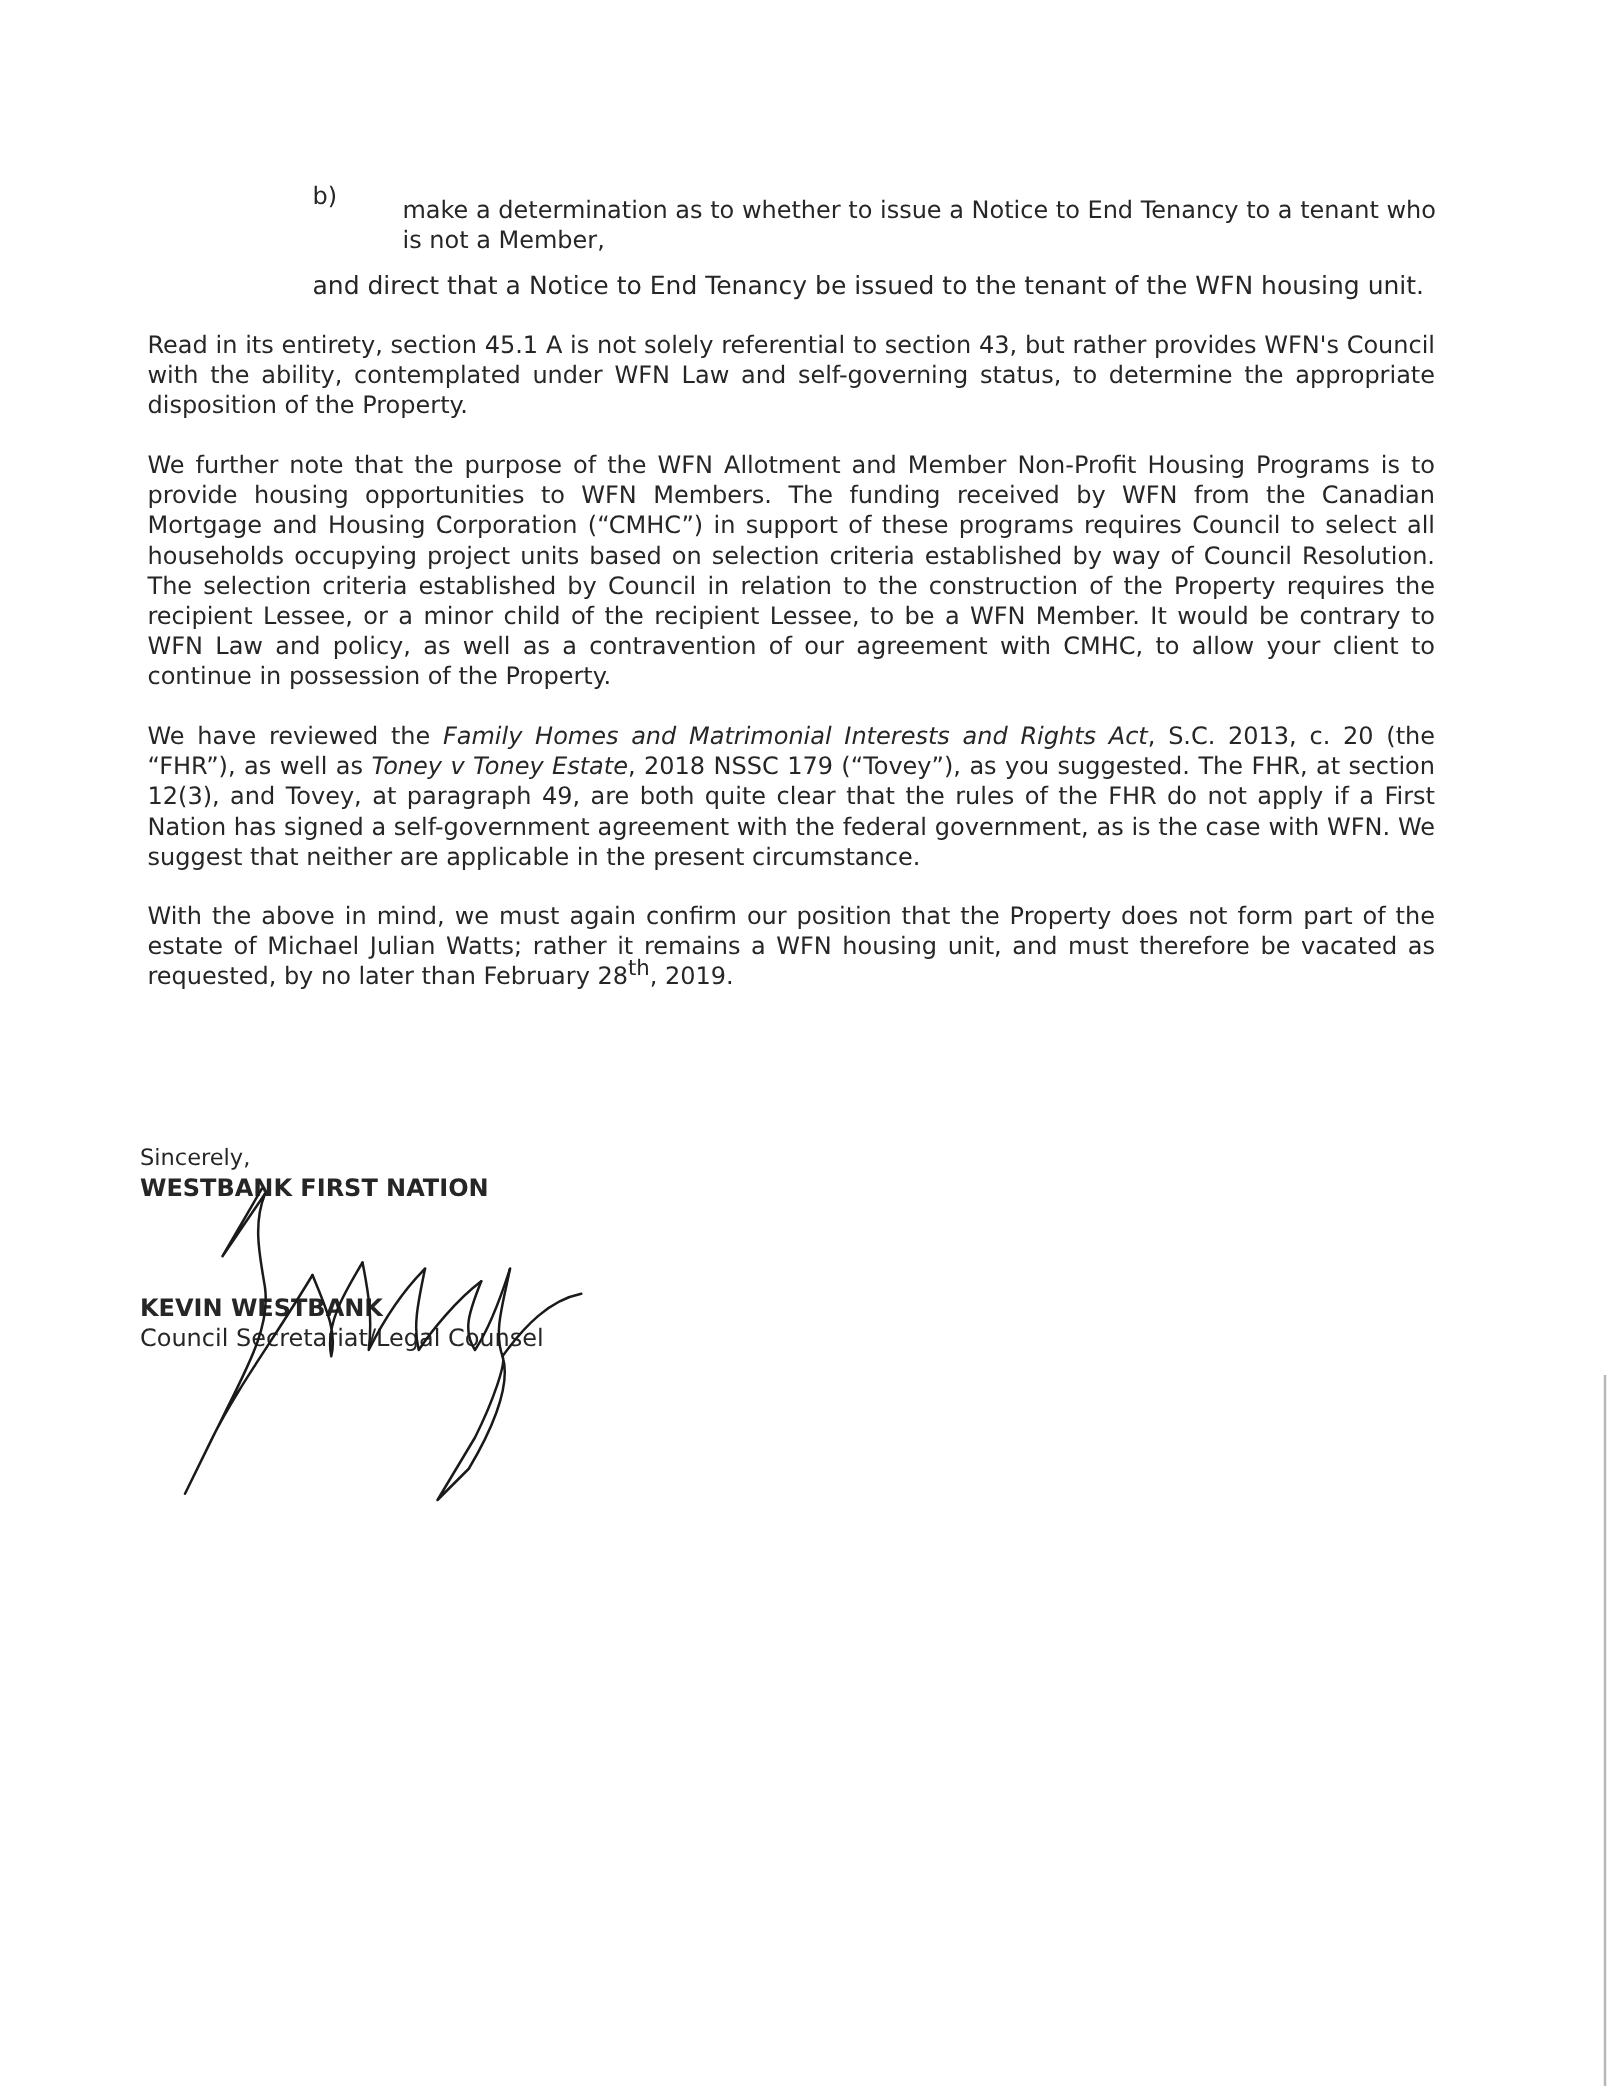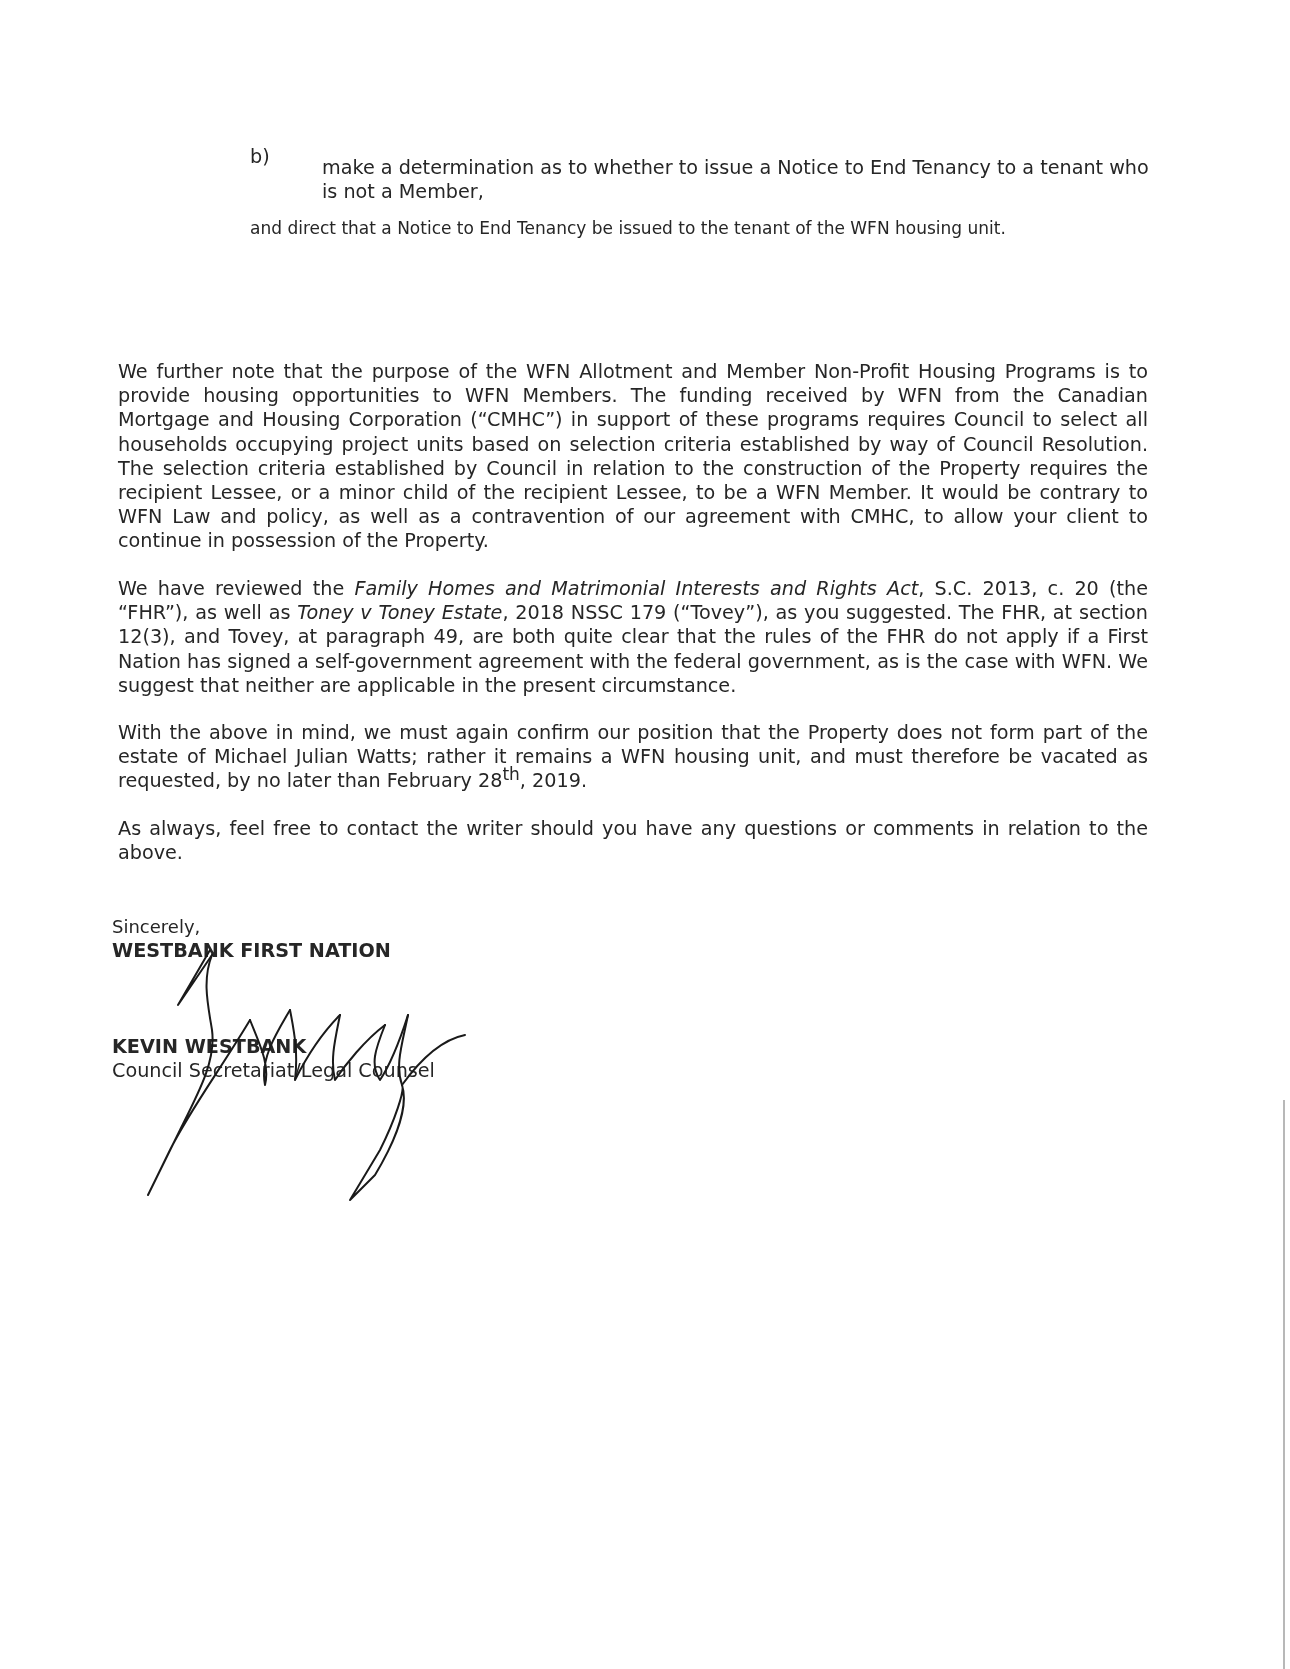--- a/index.html
+++ b/index.html
@@ -10,49 +10,49 @@
     .page { position: absolute; left: 0; top: 0; width: 1290px; height: 1669px; }
     .para {
       position: absolute; left: 118px; width: 1030px;
       font-size: 19.2px; line-height: 24.2px; text-align: justify;
       margin: 0;
     }
     .para i { font-style: italic; margin-top: 36px; }
     .list-item { position: absolute; left: 250px; top: 145px; width: 900px; font-size: 19.2px; line-height: 24.2px; }
     .list-marker { position: absolute; left: 0; top: 0; }
     .list-text { position: absolute; left: 72px; top: 11px; width: 828px; }
-    .directive { position: absolute; left: 250px; top: 216px; font-size: 17px; line-height: 24.2px; white-space: nowrap; }
+    .directive { position: absolute; left: 250px; top: 216px; font-size: 20px; line-height: 24.2px; white-space: nowrap; }
     .closing { position: absolute; left: 112px; top: 915px; font-size: 18px; line-height: 24.2px; }
     .org { position: absolute; left: 112px; top: 939px; font-size: 19.2px; font-weight: bold; line-height: 24.2px; }
     .sig-name { position: absolute; left: 112px; top: 1035px; font-size: 19.2px; font-weight: bold; line-height: 24.2px; }
     .sig-title { position: absolute; left: 112px; top: 1059px; font-size: 19.2px; line-height: 24.2px; }
     .signature { position: absolute; left: 140px; top: 950px; width: 340px; height: 260px; }
     .edge-line { position: absolute; left: 1283px; top: 1100px; width: 2px; height: 569px; background: #b8b8b8; }
     sup { font-size: 17px; line-height: 0; }
   </style>
 </head>
 <body>
 
 <div class="page">
 
   <div class="list-item">
     <span class="list-marker">b)</span>
     <span class="list-text">make a determination as to whether to issue a Notice to End Tenancy to a tenant who is not a Member,</span>
   </div>
 
   <div class="directive">and direct that a Notice to End Tenancy be issued to the tenant of the WFN housing unit.</div>
 
+  <p class="para" style="top:264px;">Read in its entirety, section 45.1 A is not solely referential to section 43, but rather provides WFN's Council with the ability, contemplated under WFN Law and self-governing status, to determine the appropriate disposition of the Property.</p>
 
   <p class="para" style="top:360px;">We further note that the purpose of the WFN Allotment and Member Non-Profit Housing Programs is to provide housing opportunities to WFN Members.  The funding received by WFN from the Canadian Mortgage and Housing Corporation (“CMHC”) in support of these programs requires Council to select all households occupying project units based on selection criteria established by way of Council Resolution. The selection criteria established by Council in relation to the construction of the Property requires the recipient Lessee, or a minor child of the recipient Lessee, to be a WFN Member.  It would be contrary to WFN Law and policy, as well as a contravention of our agreement with CMHC, to allow your client to continue in  possession of the Property.</p>
 
   <p class="para" style="top:577px;"><span>We have reviewed the </span><i>Family Homes and Matrimonial Interests and Rights Act</i><span>, S.C. 2013, c. 20 (the “FHR”), as well as </span><i>Toney v Toney Estate</i><span>, 2018 NSSC 179 (“Tovey”), as you suggested. The FHR, at section 12(3), and Tovey, at paragraph 49, are both quite clear that the rules of the FHR do not apply if a First Nation has signed a self-government agreement with the federal government, as is the case with WFN.  We suggest that neither are applicable in the present circumstance.</span></p>
 
   <p class="para" style="top:721px;"><span>With the above in mind, we must again confirm our position that the Property does not form part of the estate of Michael Julian Watts; rather it remains a WFN housing unit, and must therefore be vacated as requested, by no later than February 28</span><sup>th</sup><span>, 2019.</span></p>
 
-  <p class="para" style="top:817px;">As always, feel free to contact the writer should you have any questions or comments in relation to the above.</p>
 
   <div class="closing">Sincerely,</div>
   <div class="org">WESTBANK FIRST NATION</div>
   <div class="sig-name">KEVIN WESTBANK</div>
   <div class="sig-title">Council Secretariat/Legal Counsel</div>
 
   <svg class="signature" viewBox="0 0 340 260" fill="none" stroke="#1a1a1a" stroke-width="2" stroke-linecap="round" stroke-linejoin="round">
     <path d="M70 0 L38 55 L72 5"></path>
     <path d="M72 5 C62 30 68 55 72 80 C76 110 60 140 40 180 L8 245 L30 200 C50 160 80 120 110 70"></path>
     <path d="M110 70 C120 95 130 115 125 135 C120 110 135 85 150 60"></path>

